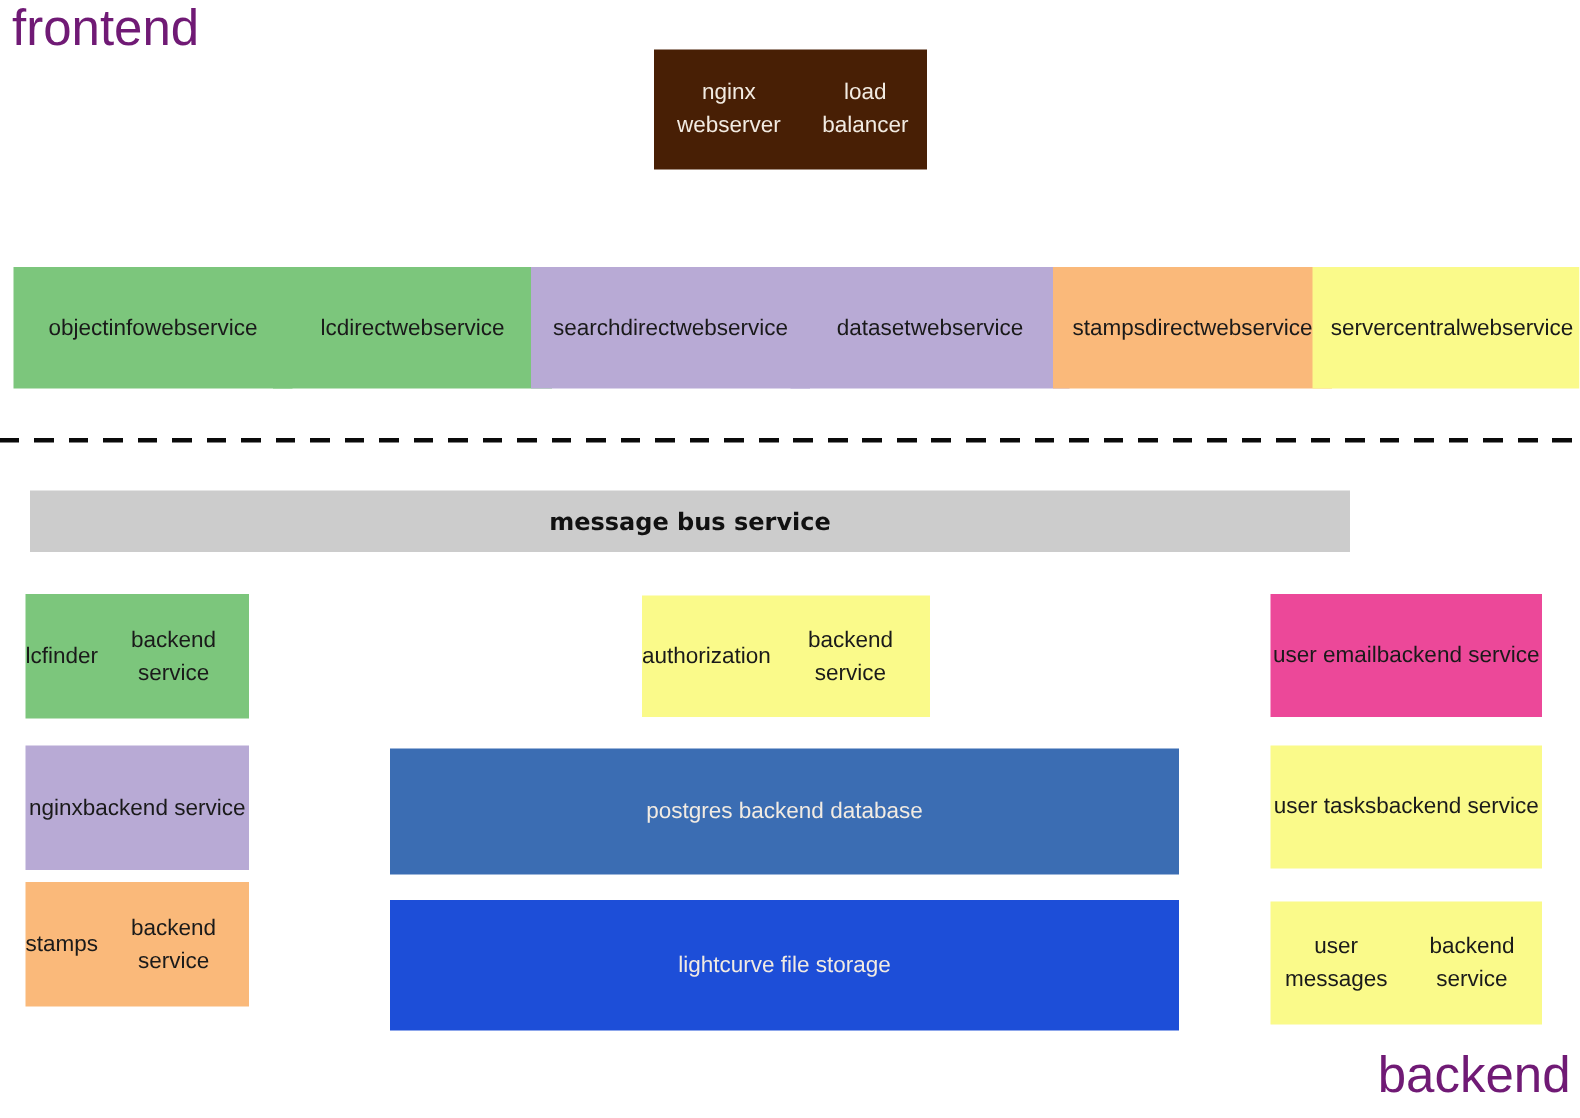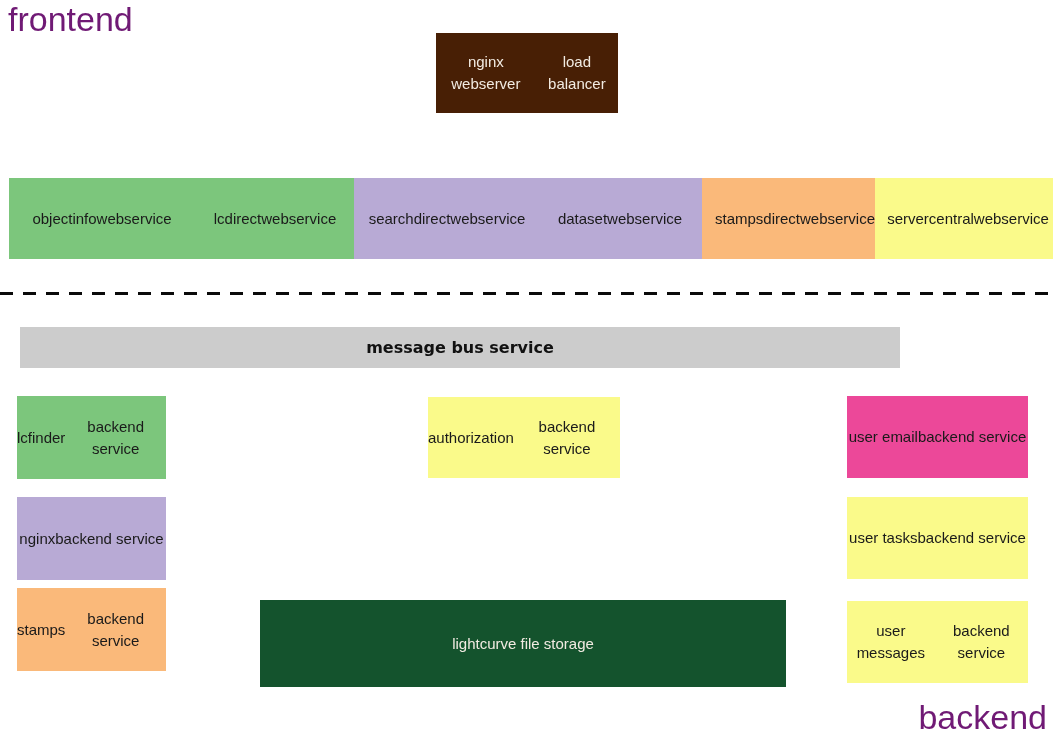--- a/index.html
+++ b/index.html
@@ -135,21 +135,24 @@
   </div>
   <div class="box bl bl-2" style="background: rgb(250, 185, 122);">
     <span>stamps</span>
     <span>backend service</span>
   </div>
 
   <div class="box auth" style="background: rgb(250, 250, 138);">
     <span>authorization</span>
     <span>backend service</span>
   </div>
-  <div class="box box--dark lightcurve" style="background: #14532d;">
+  <div class="box box--dark postgres" style="background: rgb(59, 109, 179);">
+    <span>postgres backend database</span>
+  </div>
+  <div class="box box--dark lightcurve" style="background: #1d4ed8;">
     <span>lightcurve file storage</span>
   </div>
 
   <div class="box br br-0" style="background: #ec4899;">
     <span>user email</span>
     <span>backend service</span>
   </div>
   <div class="box br br-1" style="background: rgb(250, 250, 138);">
     <span>user tasks</span>
     <span>backend service</span>

